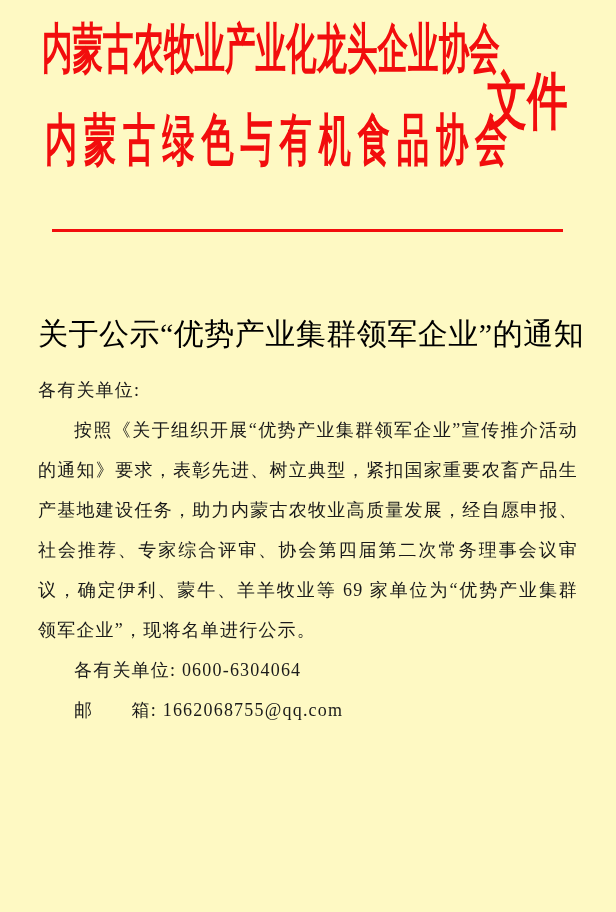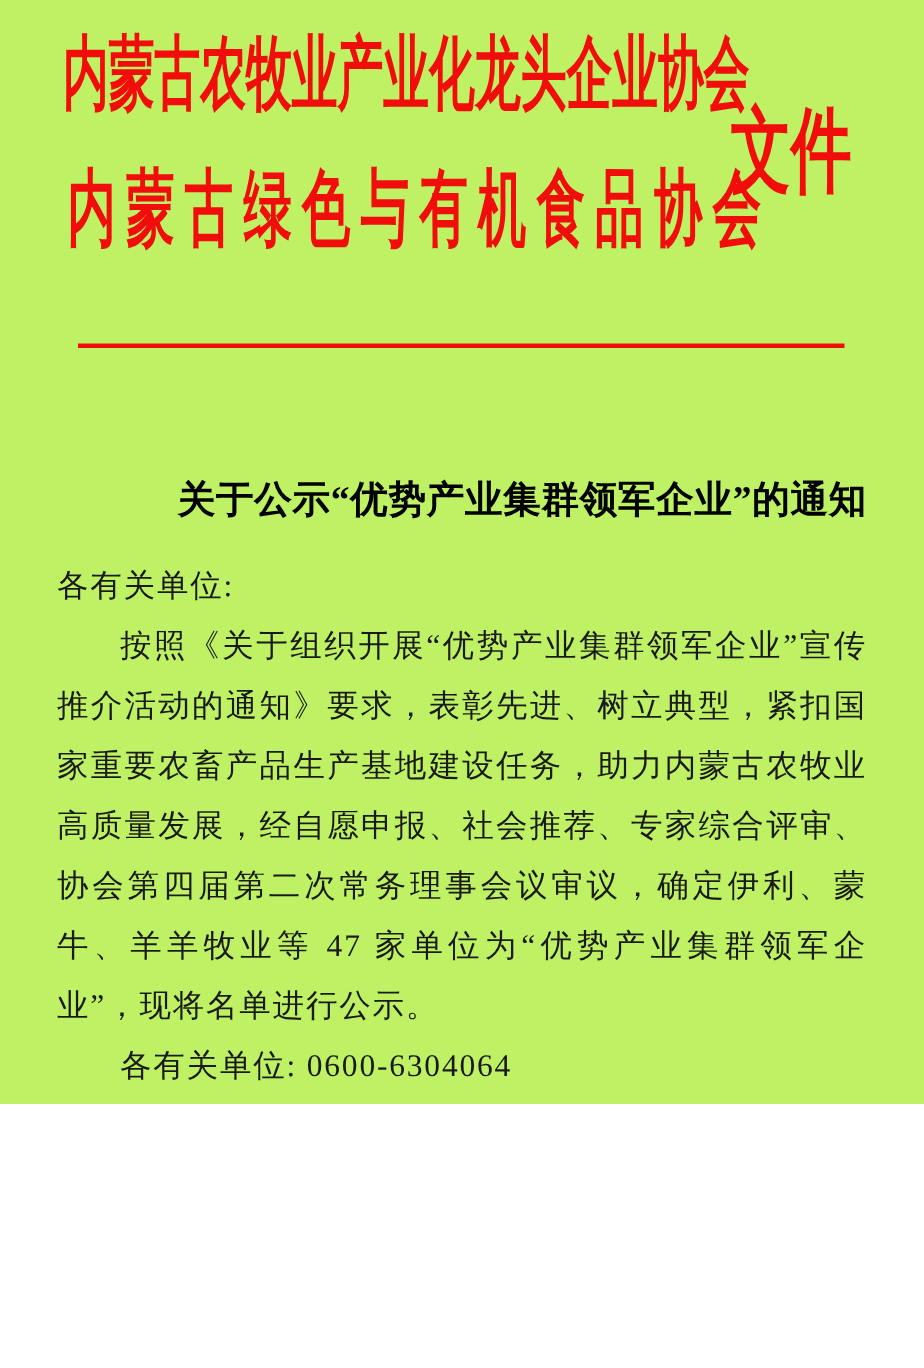--- a/index.html
+++ b/index.html
@@ -3,22 +3,22 @@
 <meta charset="utf-8">
 <style>
   html, body {
     margin: 0;
     padding: 0;
     background: #ffffff;
   }
   .page {
     position: relative;
     width: 616px;
-    height: 736px;
-    background: #bef264;
+    height: 912px;
+    background: #fef9c3;
     overflow: hidden;
     font-family: "Liberation Serif", "DejaVu Serif", serif;
   }
 
   
   .org-line-1 {
     position: absolute;
     top: 22px;
     left: 42px;
     font-size: 54px;
@@ -66,30 +66,30 @@
   
   .content {
     position: absolute;
     top: 312px;
     left: 38px;
     width: 540px;
     color: #1a1a1a;
   }
   .notice-title {
     margin: 0 0 14px 0;
-    font-size: 25px;
+    font-size: 30px;
     line-height: 44px;
-    font-weight: bold;
+    font-weight: normal;
     color: #000000;
     text-align: right;
     white-space: nowrap;
     letter-spacing: 0.5px;
   }
   .body-text {
-    font-size: 21px;
+    font-size: 18px;
     line-height: 40px;
     letter-spacing: 1.2px;
   }
   .salutation {
     margin: 0;
   }
   .para {
     margin: 0;
     text-indent: 2em;
     text-align: justify;
@@ -111,24 +111,27 @@
     <div class="org-line-2">内蒙古绿色与有机食品协会</div>
     <div class="red-divider"></div>
   </header>
 
   <main class="content">
     <h1 class="notice-title">关于公示“优势产业集群领军企业”的通知</h1>
 
     <div class="body-text">
       <p class="salutation">各有关单位:</p>
 
-      <p class="para">按照《关于组织开展“优势产业集群领军企业”宣传推介活动的通知》要求，表彰先进、树立典型，紧扣国家重要农畜产品生产基地建设任务，助力内蒙古农牧业高质量发展，经自愿申报、社会推荐、专家综合评审、协会第四届第二次常务理事会议审议，确定伊利、蒙牛、羊羊牧业等 47 家单位为“优势产业集群领军企业”，现将名单进行公示。</p>
+      <p class="para">按照《关于组织开展“优势产业集群领军企业”宣传推介活动的通知》要求，表彰先进、树立典型，紧扣国家重要农畜产品生产基地建设任务，助力内蒙古农牧业高质量发展，经自愿申报、社会推荐、专家综合评审、协会第四届第二次常务理事会议审议，确定伊利、蒙牛、羊羊牧业等 69 家单位为“优势产业集群领军企业”，现将名单进行公示。</p>
 
 
       <p class="contact-line">
         <span>各有关单位: </span><span>0600-6304064</span>
       </p>
 
+      <p class="contact-line">
+        <span>邮　　箱: </span><span>1662068755@qq.com</span>
+      </p>
 
     </div>
   </main>
 
 </div>
 
 </body></html>

